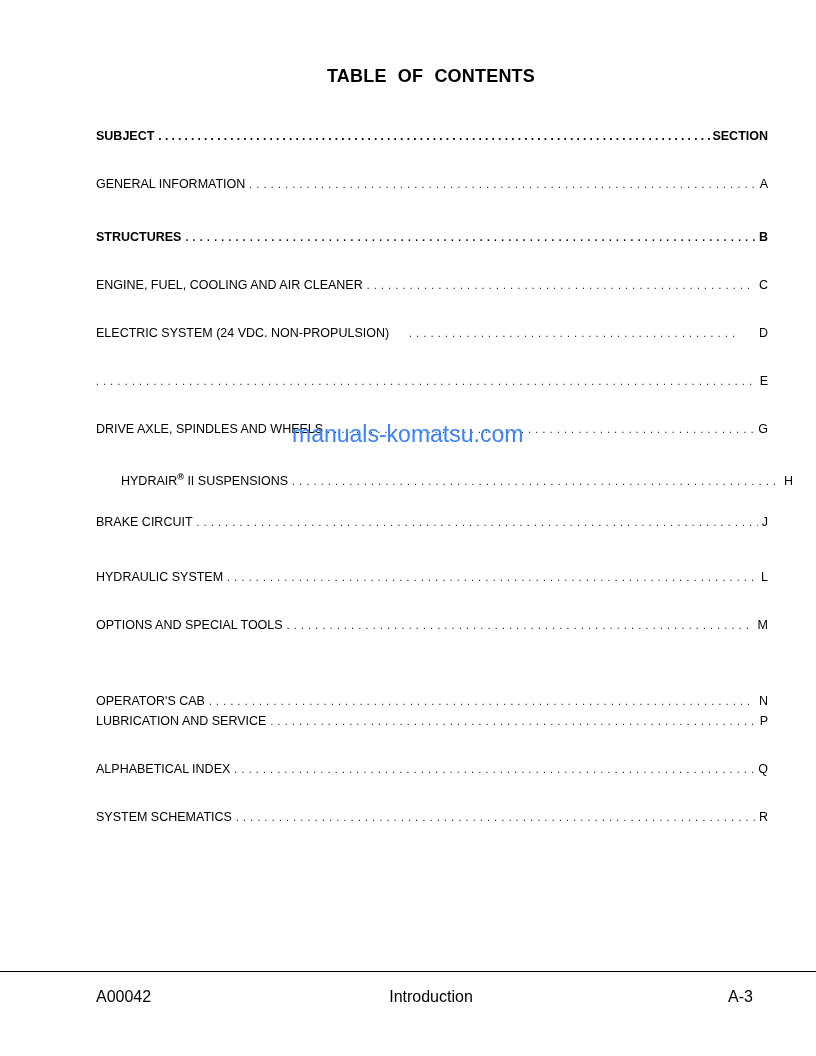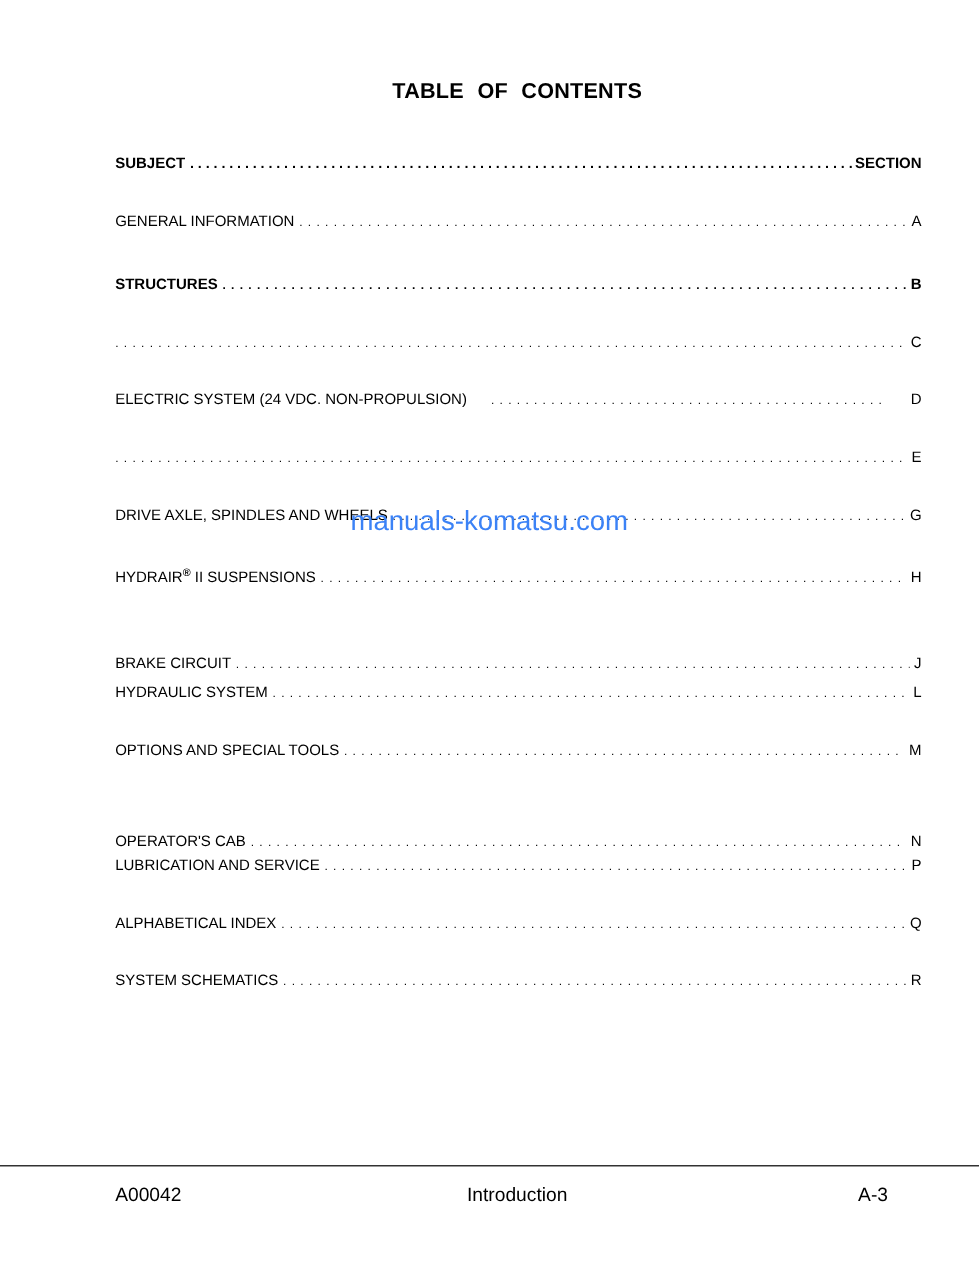--- a/index.html
+++ b/index.html
@@ -89,21 +89,21 @@
       background: #000000;
     }
     .footer-text {
       position: absolute;
       top: 988px;
       font-size: 16px;
       white-space: nowrap;
     }
     .footer-left { left: 96px; }
     .footer-center { left: 0; width: 862px; text-align: center; }
-    .footer-right { left: 700px; width: 40px; text-align: right; }
+    .footer-right { left: 728px; width: 40px; }
   </style>
 </head>
 <body>
 
 <div class="title">TABLE OF CONTENTS</div>
 
 <div class="toc-row header" style="top:128px;">
   <span class="label">SUBJECT</span>
   <span class="leader">................................................................................................................................................................</span>
   <span class="sec">SECTION</span>
@@ -115,20 +115,21 @@
   <span class="sec">A</span>
 </div>
 
 <div class="toc-row" style="top:229px;font-weight:bold;">
   <span class="label">STRUCTURES</span>
   <span class="leader">................................................................................................................................................................</span>
   <span class="sec">B</span>
 </div>
 
 <div class="toc-row" style="top:277px;">
+  <span class="label">ENGINE, FUEL, COOLING AND AIR CLEANER</span>
   <span class="leader">................................................................................................................................................................</span>
   <span class="sec">C</span>
 </div>
 
 <div class="toc-row" style="top:325px;gap:16px;">
   <span class="label">ELECTRIC SYSTEM (24 VDC. NON-PROPULSION)</span>
   <span class="leader">................................................................................................................................................................</span>
   <span class="sec">D</span>
 </div>
 
@@ -136,27 +137,27 @@
   <span class="leader">................................................................................................................................................................</span>
   <span class="sec">E</span>
 </div>
 
 <div class="toc-row" style="top:421px;">
   <span class="label">DRIVE AXLE, SPINDLES AND WHEELS</span>
   <span class="leader">................................................................................................................................................................</span>
   <span class="sec">G</span>
 </div>
 
-<div class="toc-row" style="top:473px;">
+<div class="toc-row" style="top:473px;margin-left:25px;">
   <span class="label"><span>HYDRAIR</span><sup class="reg">®</sup><span style="white-space:pre;"> II SUSPENSIONS</span></span>
   <span class="leader">................................................................................................................................................................</span>
   <span class="sec">H</span>
 </div>
 
-<div class="toc-row" style="top:545px;">
+<div class="toc-row" style="top:514px;">
   <span class="label">BRAKE CIRCUIT</span>
   <span class="leader">................................................................................................................................................................</span>
   <span class="sec">J</span>
 </div>
 
 <div class="toc-row" style="top:569px;">
   <span class="label">HYDRAULIC SYSTEM</span>
   <span class="leader">................................................................................................................................................................</span>
   <span class="sec">L</span>
 </div>

